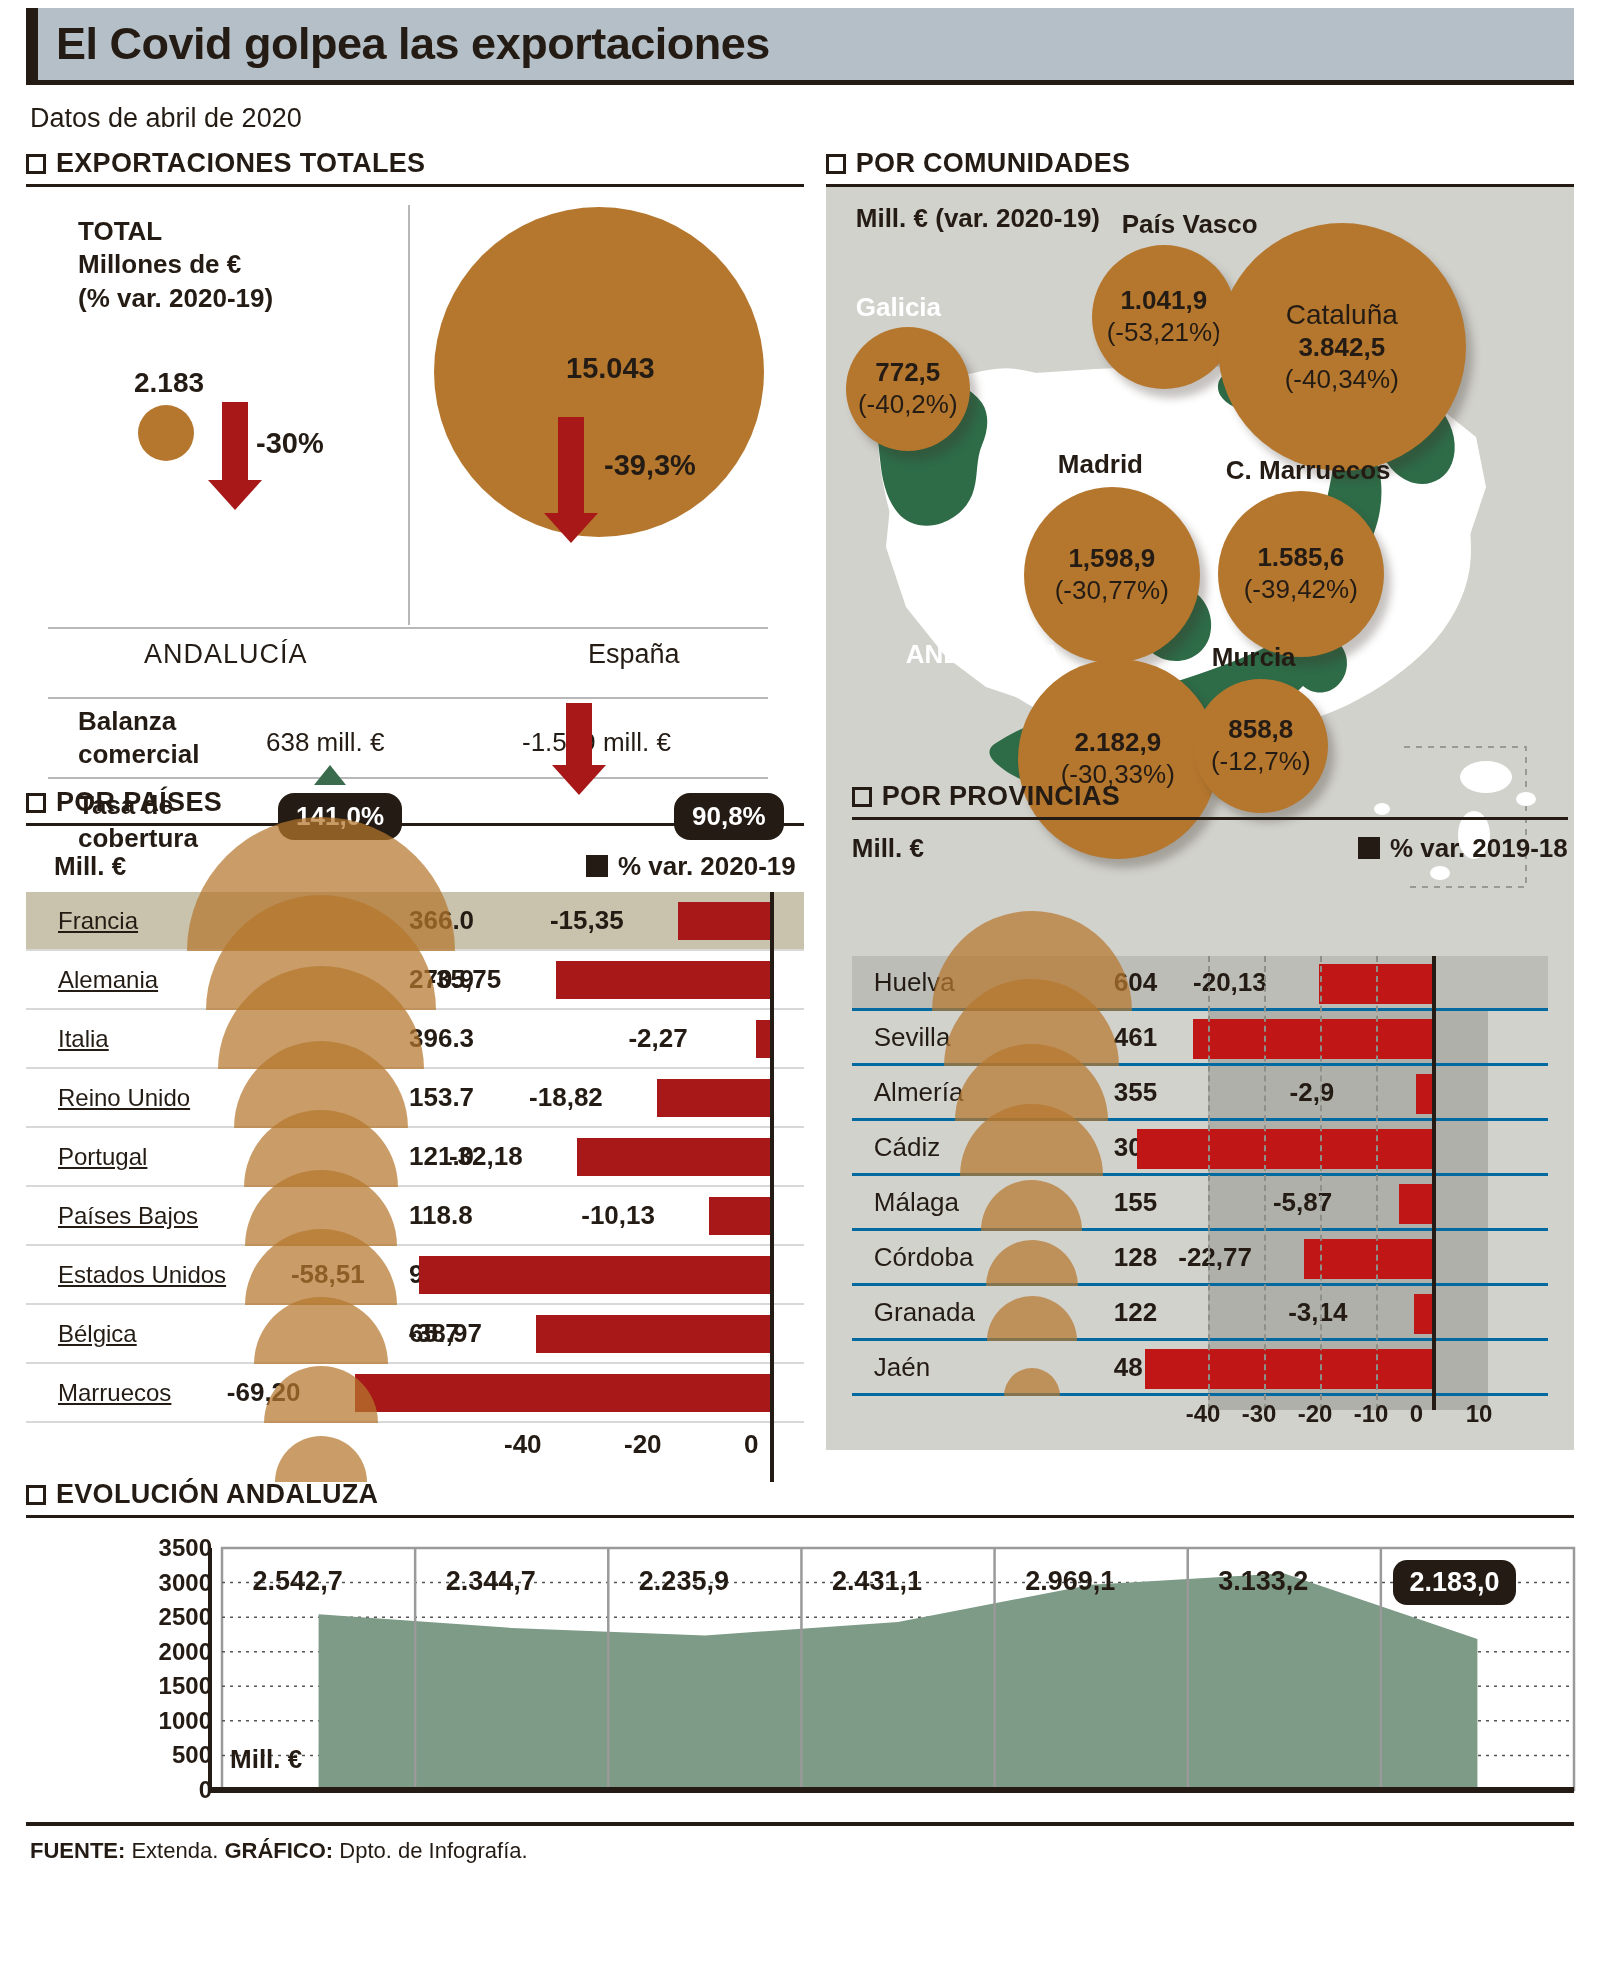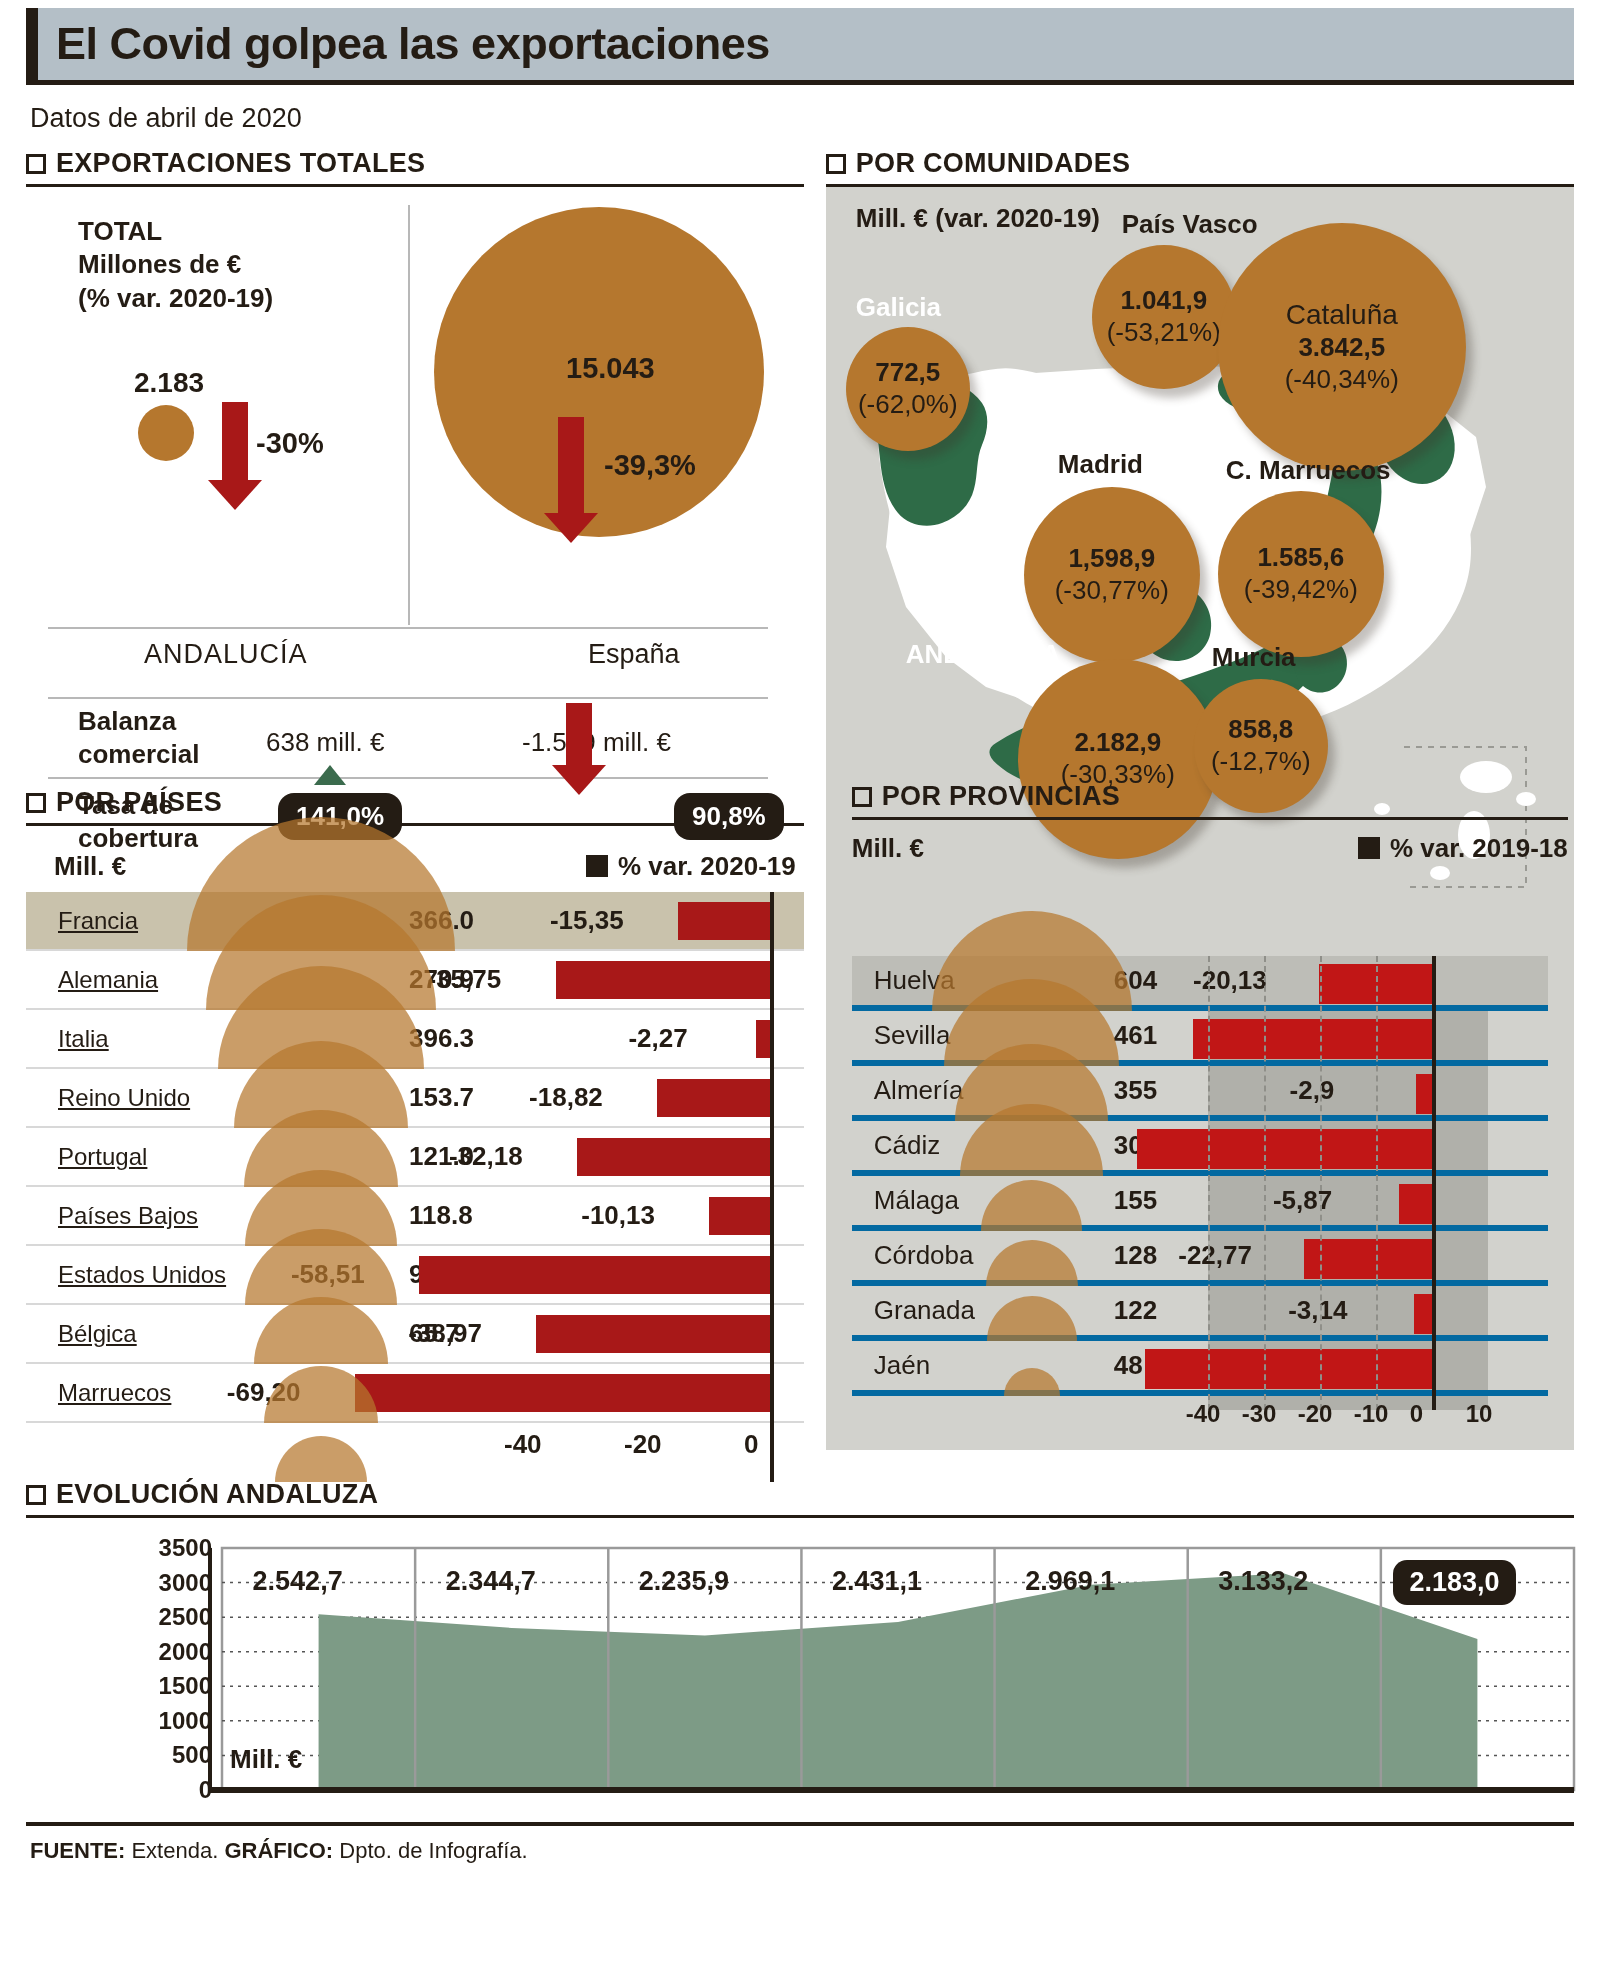--- a/index.html
+++ b/index.html
@@ -114,21 +114,21 @@
   .bub .v { font-size:26px; font-weight:bold; }
   .bub .p { font-size:26px; }
   .mlabel { position:absolute; font-size:26px; font-weight:bold; }
   .mlabel.white { color:#ffffff; }
 
   
   .prov { position:relative; }
   .pv-hdr { display:flex; align-items:center; height:56px; font-size:26px; font-weight:bold; }
   .pv-hdr .legend { margin-left:auto; display:flex; align-items:center; gap:10px; }
   .pv-hdr .legend .blk { width:22px;height:22px;background:#241c14; }
-  .pv-row { position:relative; height:55px; display:flex; align-items:center; border-bottom:6px solid #0369a1; }
+  .pv-row { position:relative; height:55px; display:flex; align-items:center; border-bottom:3px solid #0369a1; }
   .pv-row.hl { background:#bdbdb7; }
   .pv-name { position:absolute; left:22px; font-size:26px; }
   .pv-val { position:absolute; font-size:26px; font-weight:bold; }
   .pv-pct { position:absolute; font-size:26px; font-weight:bold; }
   .pv-pct.inbar { color:#ffffff; }
   .pv-bar { position:absolute; height:40px; top:8px; background:#c11616; }
   .pv-axis { position:relative; height:44px; }
   .pv-axis span { position:absolute; font-size:24px; font-weight:bold; top:4px; }
   .gridv { position:absolute; width:2px; border-left:2px dashed #8f8f89; }
 
@@ -371,21 +371,21 @@
           </g>
 
           <g fill="#ffffff">
             <ellipse cx="556" cy="622" rx="8" ry="6"></ellipse>
           </g>
         </svg>
 
         <div class="mlabel white" style="left:30px;top:105px;">Galicia</div>
         <div class="bub" style="left:20px;top:140px;width:124px;height:124px;">
           <span class="v">772,5</span>
-          <span class="p">(-62,0%)</span>
+          <span class="p">(-40,2%)</span>
         </div>
 
         <div class="mlabel" style="left:296px;top:22px;">País Vasco</div>
         <div class="bub" style="left:266px;top:58px;width:144px;height:144px;">
           <span class="v">1.041,9</span>
           <span class="p">(-53,21%)</span>
         </div>
 
         <div class="bub" style="left:392px;top:36px;width:248px;height:248px;">
           <span class="p" style="font-size:28px;">Cataluña</span>

